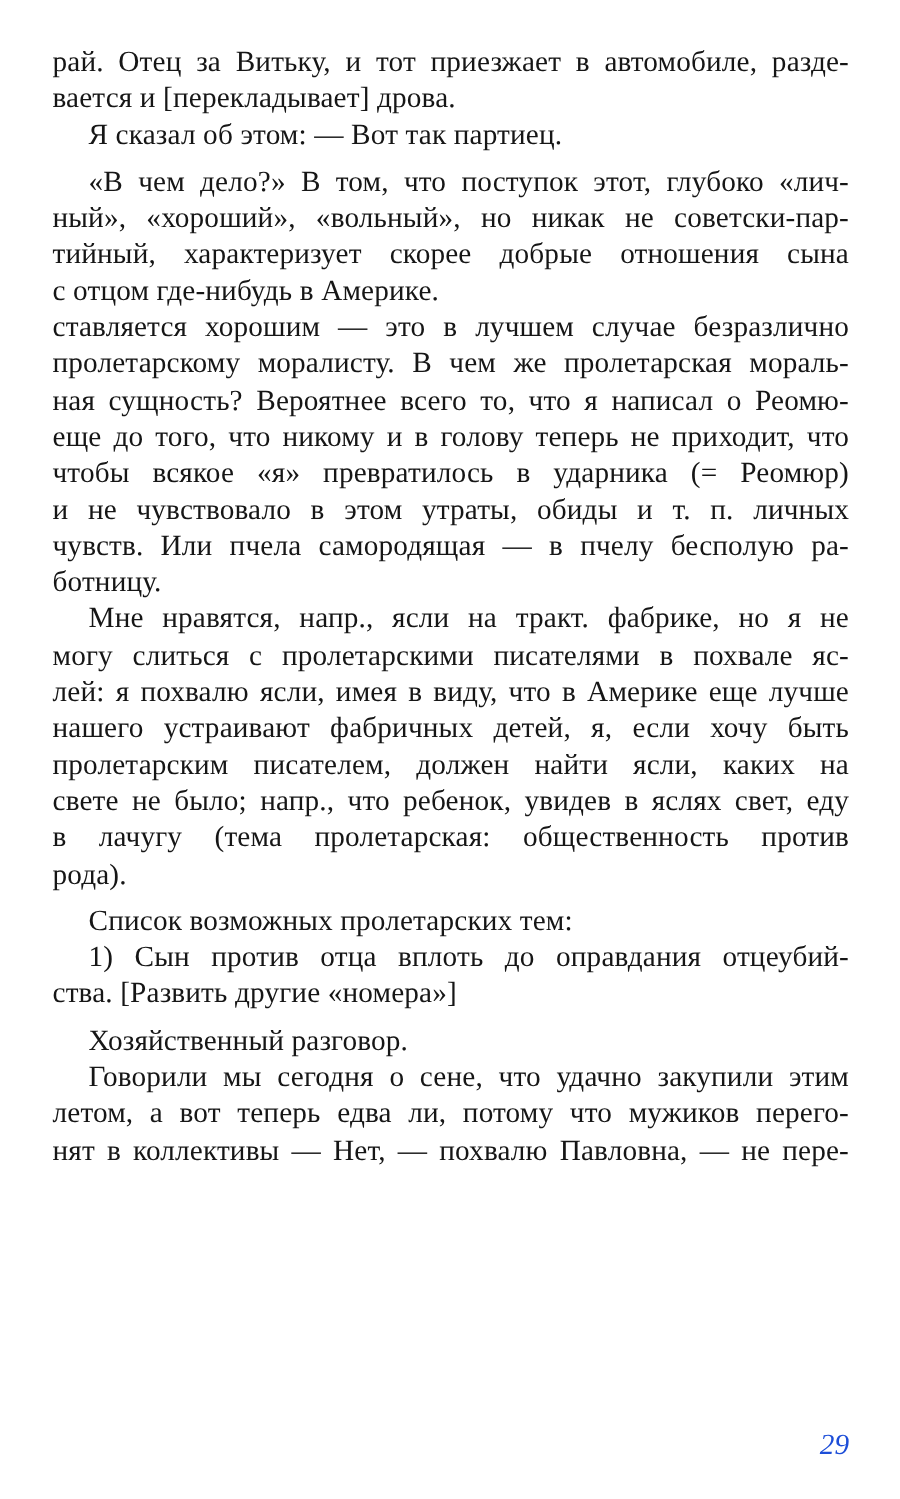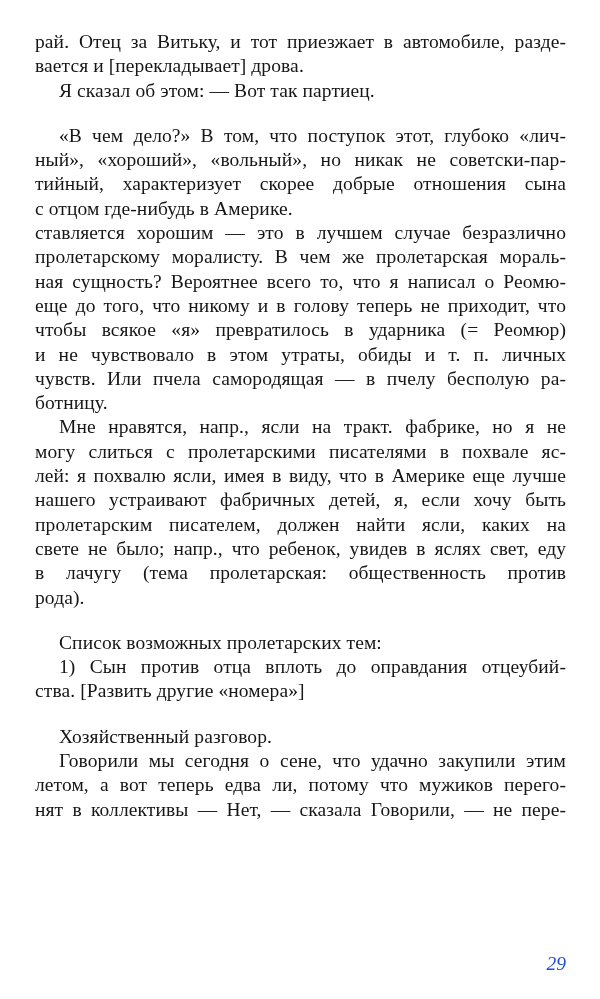--- a/index.html
+++ b/index.html
@@ -17,21 +17,21 @@
   }
   .text-block {
     position: absolute;
     left: 35px; top: 30px;
     width: 531px;
     font-size: 19.5px;
     line-height: 24.3px;
     letter-spacing: 0.1px;
   }
   .block { margin: 0; }
-  .block + .block { margin-top: 21px; }
+  .block + .block { margin-top: 7px; }
   .para { margin: 0; }
   .line {
     text-align: justify;
     text-align-last: justify;
     white-space: normal;
   }
   .line.last {
     text-align-last: left;
   }
   .line.indent {
@@ -98,18 +98,18 @@
           <div class="line last">ства. [Развить другие «номера»]</div>
         </div>
       </div>
       <div class="block">
         <div class="para">
           <div class="line last indent">Хозяйственный разговор.</div>
         </div>
         <div class="para">
           <div class="line indent">Говорили мы сегодня о сене, что удачно закупили этим</div>
           <div class="line">летом, а вот теперь едва ли, потому что мужиков перего-</div>
-          <div class="line">нят в коллективы — Нет, — сказала Говорили, — не пере-</div>
+          <div class="line">нят в коллективы — Нет, — похвалю Павловна, — не пере-</div>
         </div>
       </div>
     </div>
   <div class="page-footer">29</div>
 </div>
 
 </body></html>

